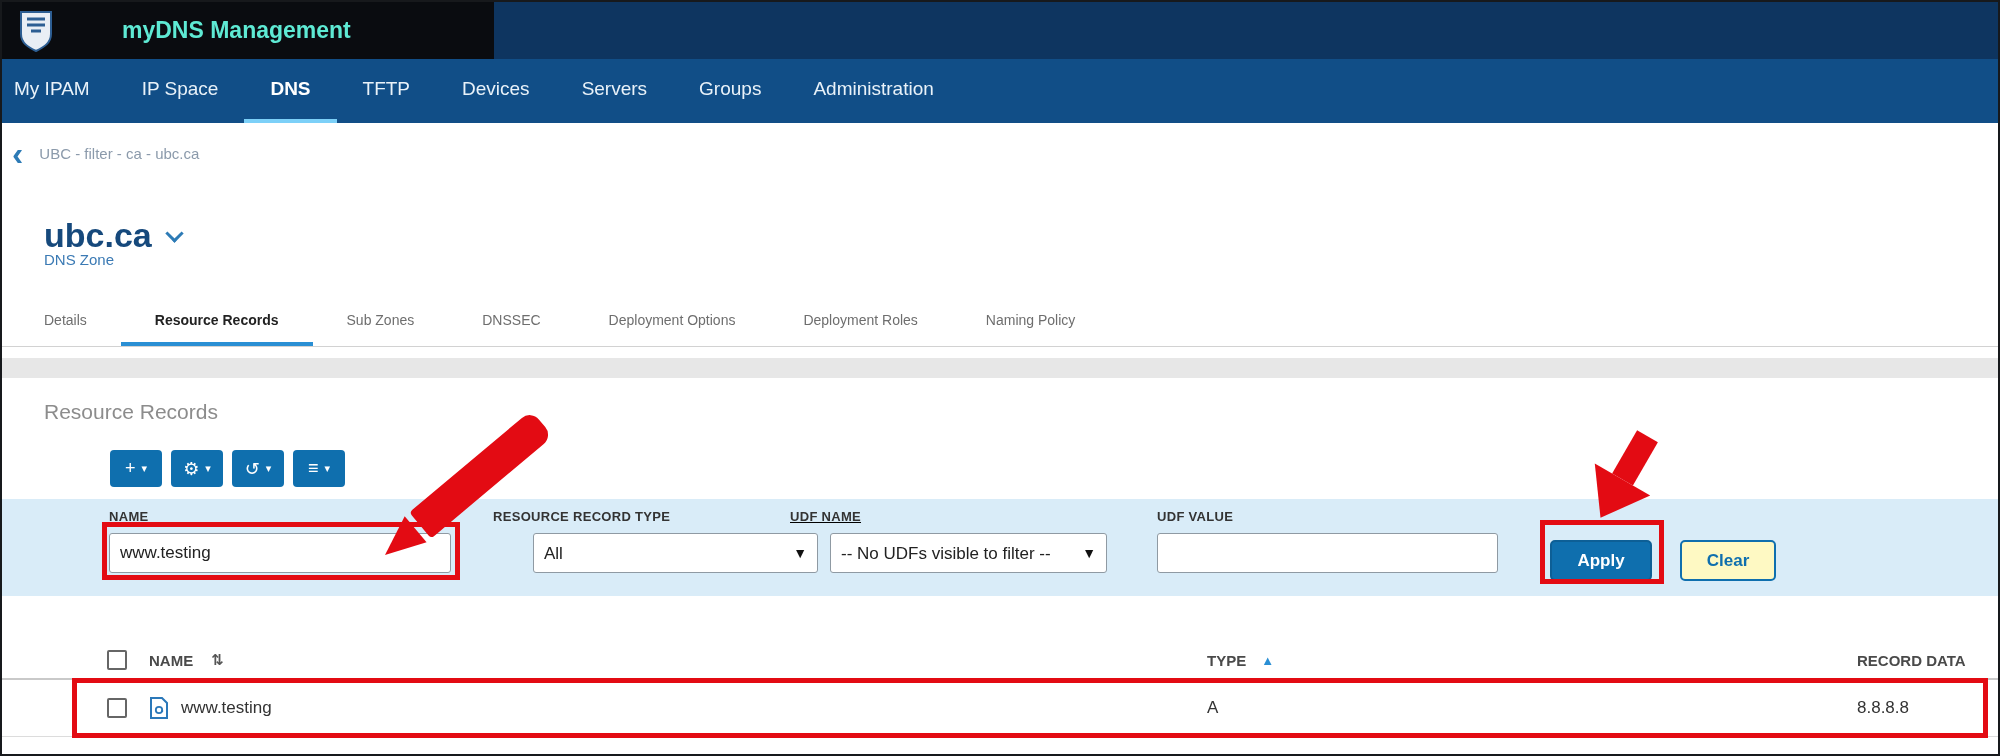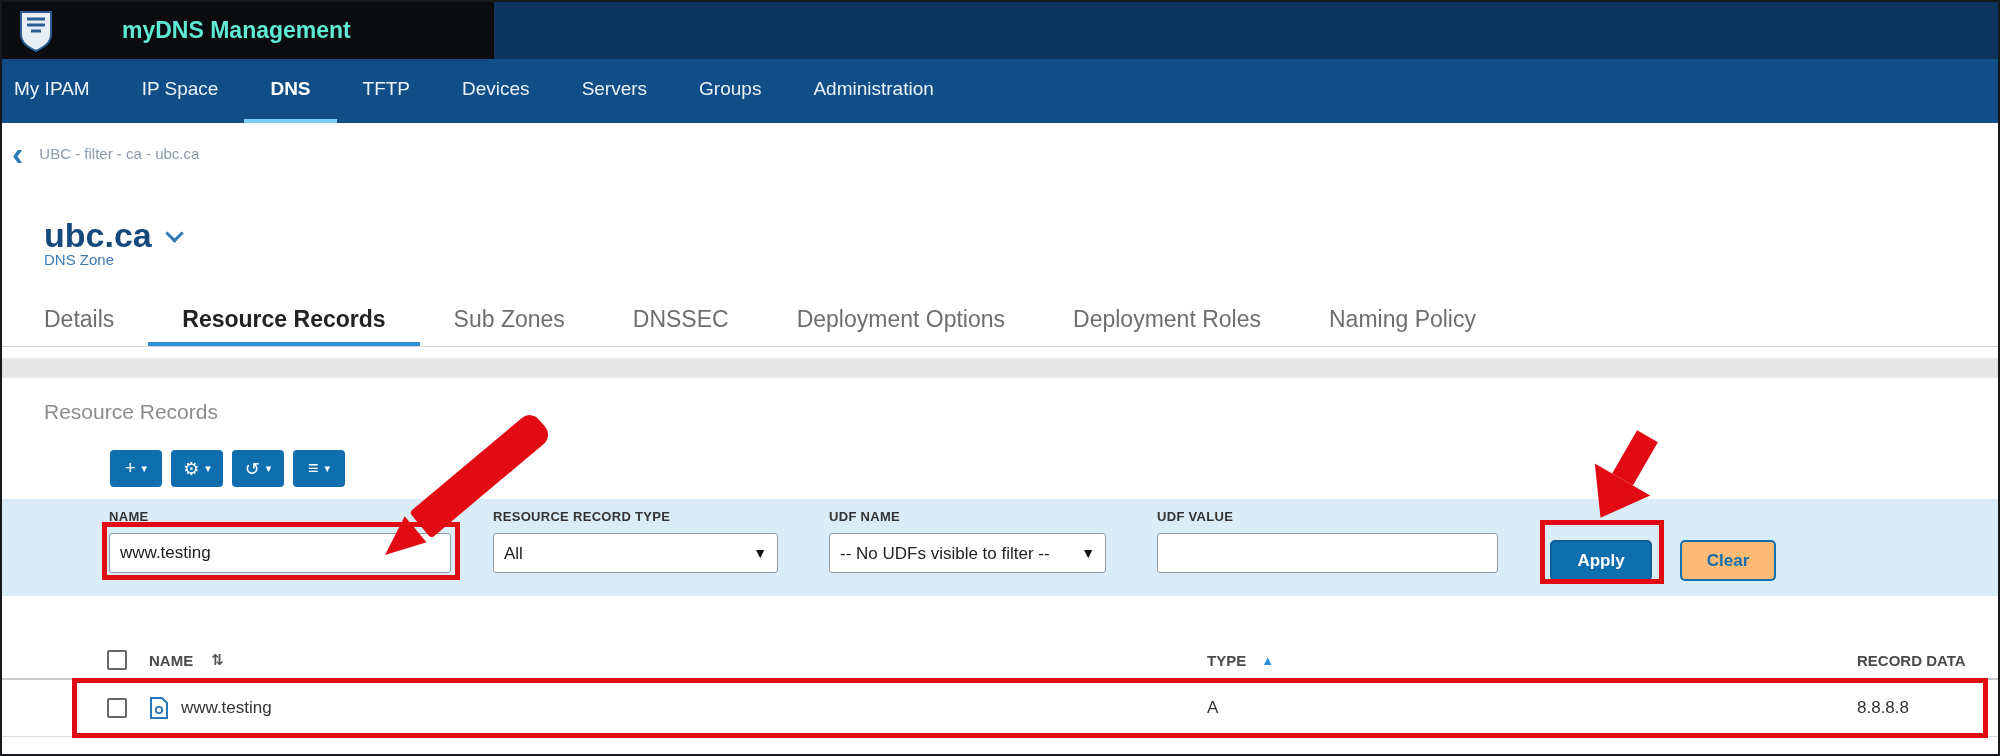--- a/index.html
+++ b/index.html
@@ -56,21 +56,21 @@
     transform: rotate(45deg);
   }
   .page-subtitle { position: absolute; top: 249px; left: 42px; color: #3b7ab4; font-size: 15px; }
 
   
   .tabs {
     position: absolute; top: 295px; left: 0; right: 0; height: 50px;
     display: flex; padding-left: 42px; border-bottom: 1px solid #d2d2d2;
   }
   .tab {
-    font-size: 23px; color: #6e6e6e; display: flex; align-items: center;
+    font-size: 14px; color: #6e6e6e; display: flex; align-items: center;
     padding: 0 34px; cursor: pointer; border-bottom: 4px solid transparent; white-space: nowrap;
   }
   .tab:first-child { padding-left: 0; }
   .tab.active { color: #222222; font-weight: bold; border-bottom-color: #2a8fd4; }
 
   .section-band { position: absolute; top: 356px; left: 0; right: 0; height: 20px; background: #e7e7e7; }
 
   
   .section-title { position: absolute; top: 398px; left: 42px; font-size: 21px; color: #8c8c8c; }
 
@@ -81,46 +81,46 @@
     color: #ffffff; display: flex; align-items: center; justify-content: center; gap: 6px;
     font-size: 18px; cursor: pointer; font-family: inherit;
   }
   .tb-btn .caret { font-size: 11px; line-height: 1; }
 
   
   .filter-panel { position: absolute; top: 497px; left: 0; right: 0; height: 97px; background: #d9ecf8; }
   .filter-field { position: absolute; top: 10px; }
   .ff-name      { left: 107px;  width: 342px; }
   .ff-type      { left: 491px;  width: 285px; }
-  .ff-udf-name  { left: 827px;  width: 277px; }
+  .ff-udf-name  { left: 788px;  width: 277px; text-decoration: underline; }
   .ff-udf-value { left: 1155px; width: 341px; }
   .filter-label { font-size: 13px; font-weight: bold; color: #333333; letter-spacing: .3px; margin-bottom: 9px; white-space: nowrap; }
   .text-input {
     width: 100%; height: 40px; border: 1px solid #8f9aa3; border-radius: 3px;
     background: #ffffff; font-size: 17px; padding: 0 10px; color: #222222; font-family: inherit;
   }
-  .select-wrap { position: relative; width: 100%; }
+  .select-wrap { position: relative; width: 100%; margin-left: 40px; }
   .select-wrap select {
     appearance: none; -webkit-appearance: none; -moz-appearance: none;
     width: 100%; height: 40px; border: 1px solid #8f9aa3; border-radius: 3px;
     background: #ffffff; font-size: 17px; padding: 0 30px 0 10px; color: #222222;
     font-family: inherit; cursor: pointer;
   }
   .select-caret {
     position: absolute; right: 11px; top: 50%; transform: translateY(-50%);
     font-size: 14px; color: #111111; pointer-events: none;
   }
   .apply-btn {
     position: absolute; left: 1548px; top: 41px; width: 102px; height: 41px;
     background: #0f6fae; color: #ffffff; font-weight: bold; font-size: 17px;
     border: 2px solid #0d5f96; border-radius: 5px; cursor: pointer; font-family: inherit;
   }
   .clear-btn {
     position: absolute; left: 1678px; top: 41px; width: 96px; height: 41px;
-    background: #fdba74; color: #0f6fae; font-weight: bold; font-size: 17px;
+    background: #fef9c3; color: #0f6fae; font-weight: bold; font-size: 17px;
     border: 2px solid #0f6fae; border-radius: 5px; cursor: pointer; font-family: inherit;
   }
 
   
   .rr-table { position: absolute; top: 640px; left: 0; right: 0; }
   .tr { display: flex; align-items: center; padding-left: 105px; }
   .tr.head { height: 38px; border-bottom: 2px solid #c9c9c9; font-size: 15px; font-weight: bold; color: #4a4a4a; }
   .tr.row  { height: 57px; border-bottom: 1px solid #dcdcdc; font-size: 17px; color: #333333; cursor: pointer; }
   .cell-check { width: 42px; display: flex; align-items: center; }
   .cell-name  { width: 1058px; display: flex; align-items: center; gap: 12px; }

